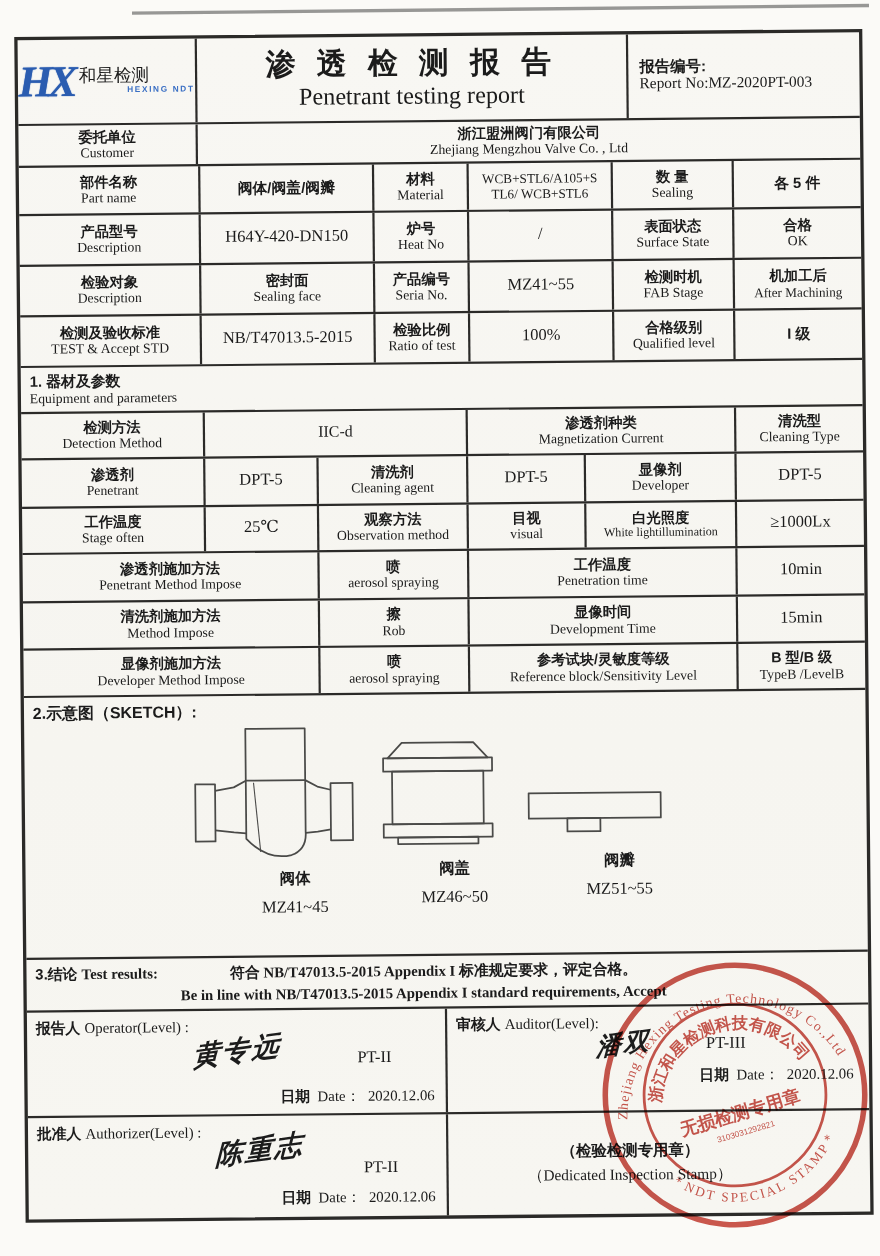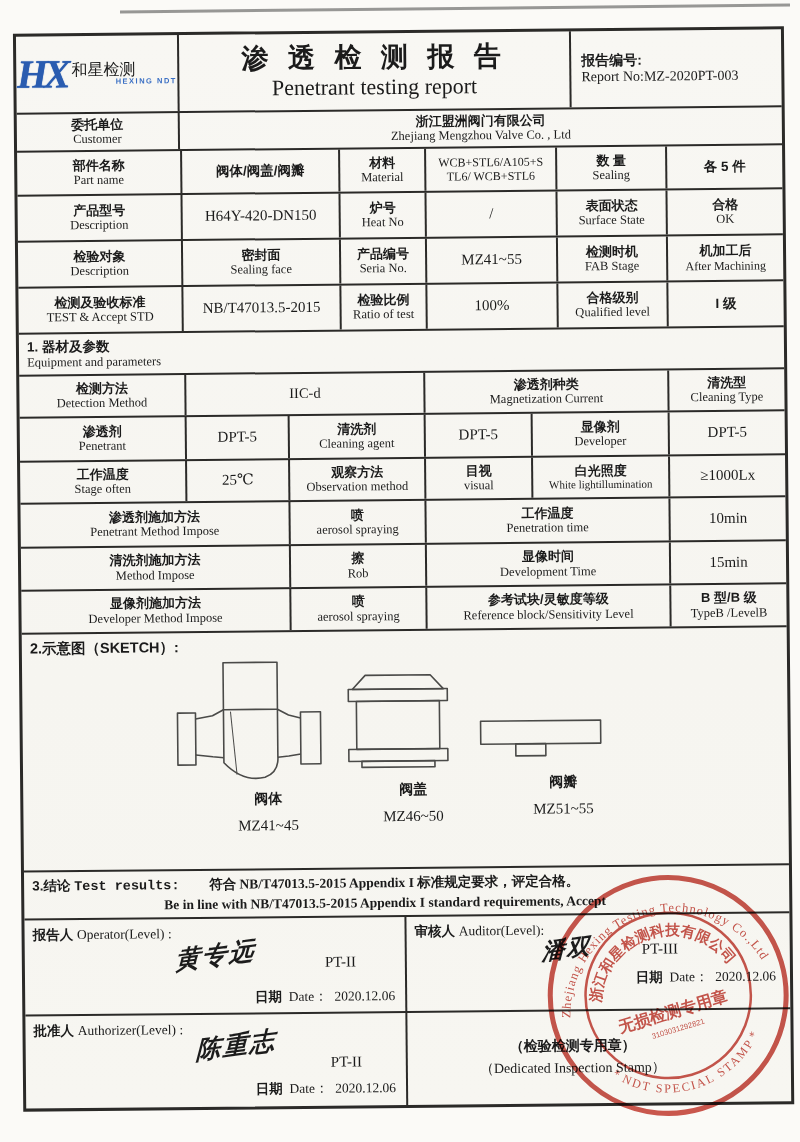--- a/index.html
+++ b/index.html
@@ -370,21 +370,21 @@
     </div>
     <div class="skl" style="left:465px;top:144px;width:150px">
       <span class="nm">阀瓣</span>
       <span class="rg">MZ51~55</span>
     </div>
   </div>
 
   <div class="r" style="height:48px">
     <span class="res-label">
       <span class="b">3.结论</span>
-      <span class="s" style="font-family:Liberation Mono, monospace;font-weight:600">Test results:</span>
+      <span class="s" style="font-family:Liberation Serif, serif;font-weight:600">Test results:</span>
     </span>
     <span class="res-l1">符合 NB/T47013.5-2015 Appendix I 标准规定要求，评定合格。</span>
     <span class="res-l2">Be in line with NB/T47013.5-2015 Appendix I  standard requirements, Accept</span>
   </div>
 
   <div class="r" style="height:96px">
     <div class="sc" style="flex:0 0 382px">
       <span class="slabel">
         <span class="b">报告人</span>
         <span class="s">Operator(Level) :</span>

